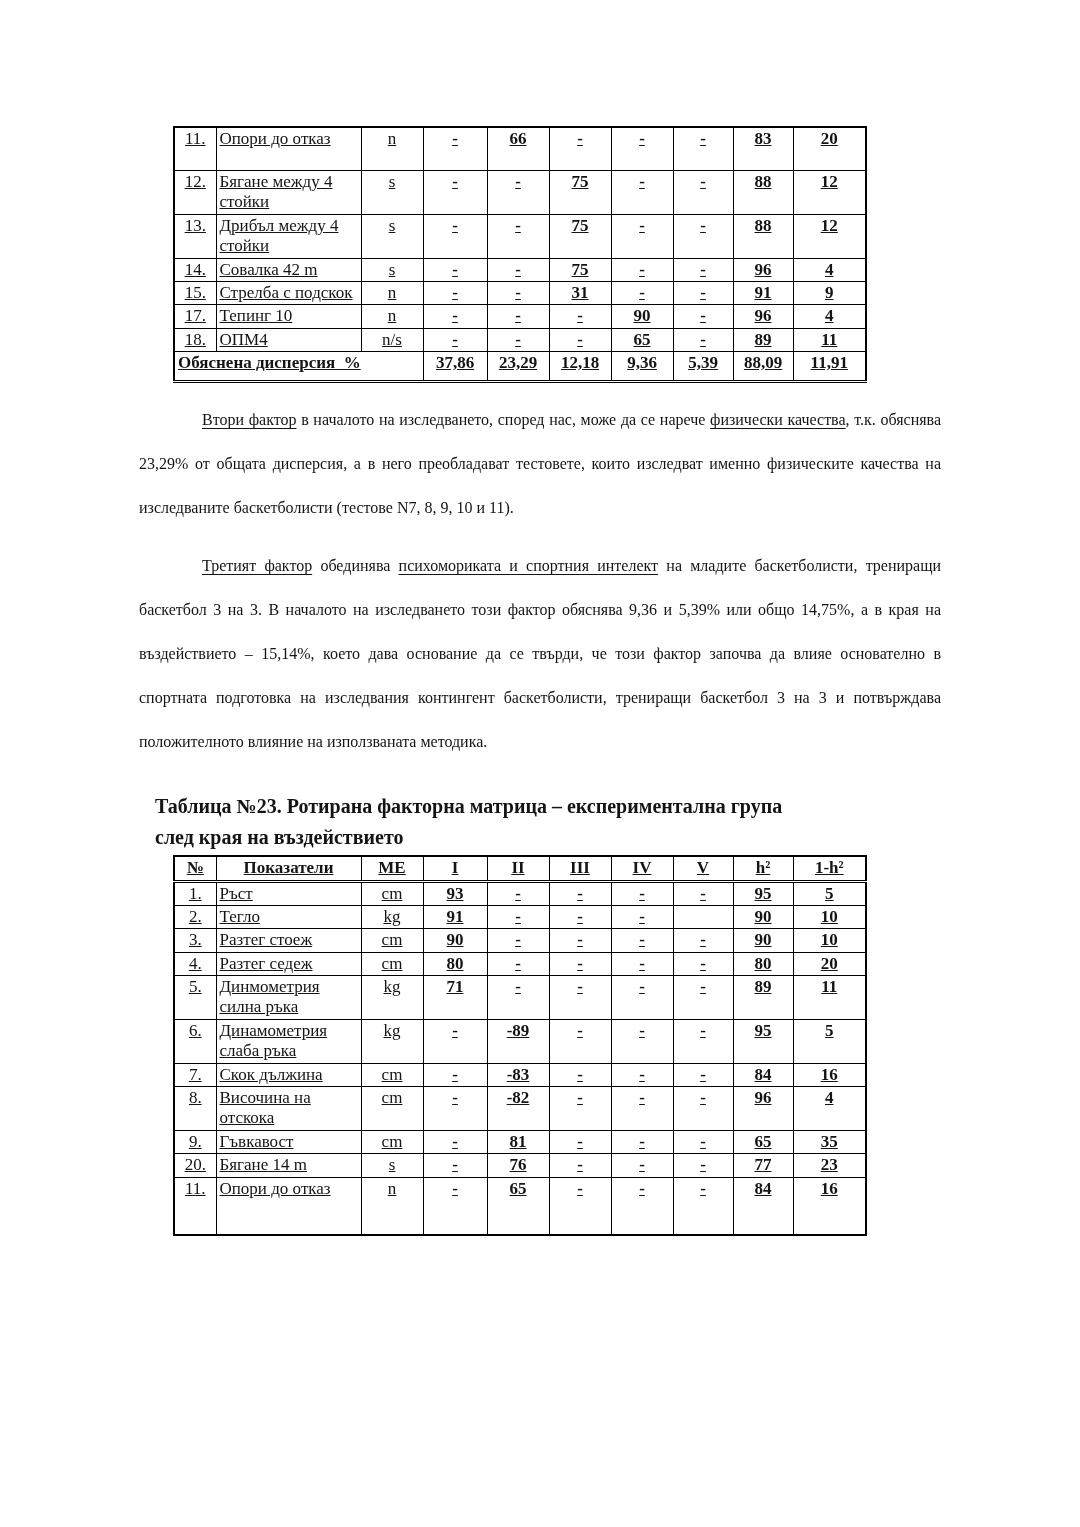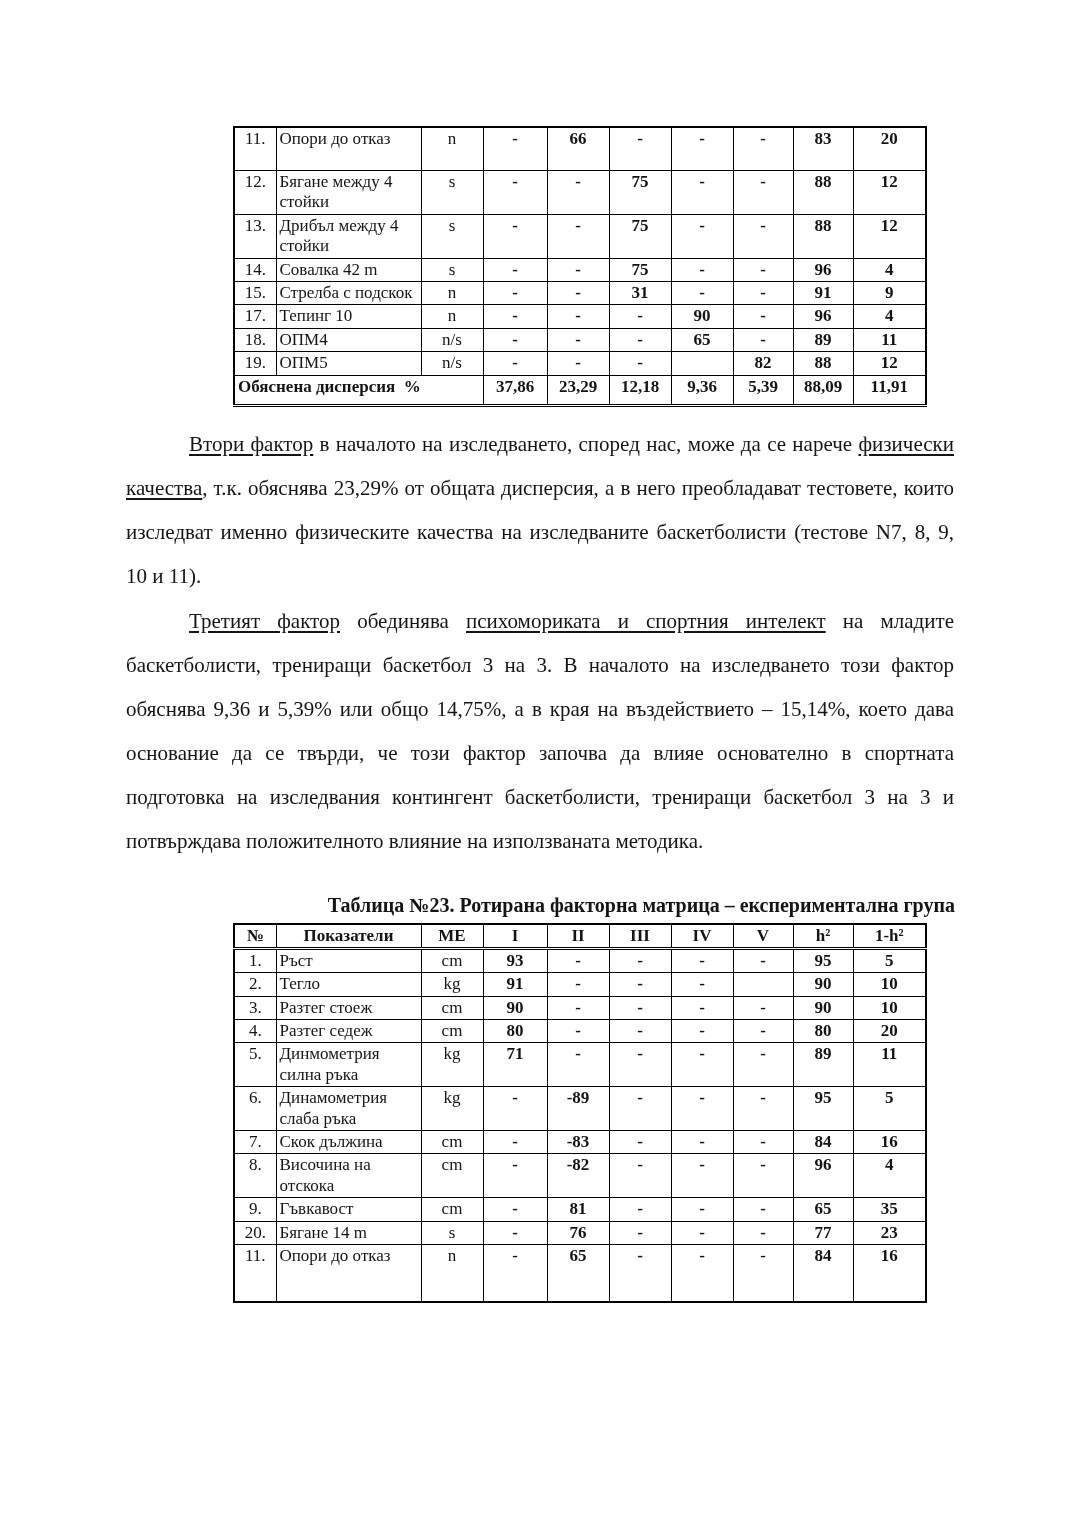--- a/index.html
+++ b/index.html
@@ -10,21 +10,22 @@
     color:#141414;
     font-family:"Liberation Serif","DejaVu Serif",serif;
     overflow:hidden;
   }
   .content{position:absolute;left:125px;top:0;width:830px;}
 
   table.t{
     border-collapse:collapse;
     table-layout:fixed;
     width:692px;
-    margin-left:108px;
+    margin-left:48px;
+    text-decoration:underline;
   }
   table.t td, table.t th{
     border:1px solid #000;
     vertical-align:top;
     padding:1px 3px;
     font-size:17px;
     line-height:1.2;
     overflow:hidden;
   }
   table.t{border:2px solid #000;}
@@ -34,34 +35,34 @@
   .c-num{text-align:center;}
   .c-name{text-align:left;padding-left:7px;}
   .c-me{text-align:center;}
   .c-val{text-align:center;font-weight:bold;}
   .c-disp{font-weight:bold;text-align:left;padding-left:8px;white-space:pre-wrap;}
   tr.tall td{height:40px;}
   tr.tall2 td{height:54px;}
   tr.disp td{height:26px;}
 
   p.body{
-    margin:1px;
-    font-size:21px;
+    margin:14px;
+    font-size:16px;
     line-height:44px;
     text-align:justify;
     color:#141414;
   }
   p.indent{text-indent:63px;}
   #p1{margin-top:15px;}
   .u{text-decoration:underline;text-underline-offset:3px;}
 
   .caption{
     margin-top:27px;
     padding-left:30px;
-    text-align:right;
+    text-align:left;
     font-weight:bold;
     font-size:20px;
     line-height:31px;
   }
 </style>
 </head>
 <body>
 
 <div class="page">
   <div class="content">
@@ -157,50 +158,39 @@
             <td class="c-name">ОПМ4</td>
             <td class="c-me">n/s</td>
             <td class="c-val">-</td>
             <td class="c-val">-</td>
             <td class="c-val">-</td>
             <td class="c-val">65</td>
             <td class="c-val">-</td>
             <td class="c-val">89</td>
             <td class="c-val">11</td>
           </tr>
-          <tr>
-            <td class="c-num">19.</td>
-            <td class="c-name">ОПМ5</td>
-            <td class="c-me">n/s</td>
-            <td class="c-val">-</td>
-            <td class="c-val">-</td>
-            <td class="c-val">-</td>
-            <td class="c-val"></td>
-            <td class="c-val">82</td>
-            <td class="c-val">88</td>
-            <td class="c-val">12</td>
-          </tr>
           <tr class="disp">
             <td class="c-disp" colspan="3">Обяснена дисперсия  %</td>
             <td class="c-val">37,86</td>
             <td class="c-val">23,29</td>
             <td class="c-val">12,18</td>
             <td class="c-val">9,36</td>
             <td class="c-val">5,39</td>
             <td class="c-val">88,09</td>
             <td class="c-val">11,91</td>
           </tr>
         </tbody>
     </table>
 
     <p class="body indent" id="p1"><span class="u">Втори фактор</span><span> в началото на изследването, според нас, може да се нарече </span><span class="u">физически качества</span><span>, т.к. обяснява 23,29% от общата дисперсия, а в него преобладават тестовете, които изследват именно физическите качества на изследваните баскетболисти (тестове N7, 8, 9, 10 и 11).</span></p>
     <p class="body indent" id="p2"><span class="u">Третият фактор</span><span> обединява </span><span class="u">психомориката и спортния интелект</span><span> на младите баскетболисти, трениращи баскетбол 3 на 3. В началото на изследването този фактор обяснява 9,36 и 5,39% или общо 14,75%, а в края на въздействието – 15,14%, което дава основание да се твърди, че този фактор започва да влияе основателно в спортната подготовка на изследвания контингент баскетболисти, трениращи баскетбол 3 на 3 и потвърждава положителното влияние на използваната методика.</span></p>
 
     <div class="caption">
       <div>Таблица №23. Ротирана факторна матрица –  експериментална група</div>
+      <div>след края на въздействието</div>
     </div>
 
     <table class="t" id="t2">
       <colgroup>
         <col style="width:42px">
           <col style="width:145px">
           <col style="width:62px">
         <col style="width:64px">
           <col style="width:62px">
           <col style="width:62px">

